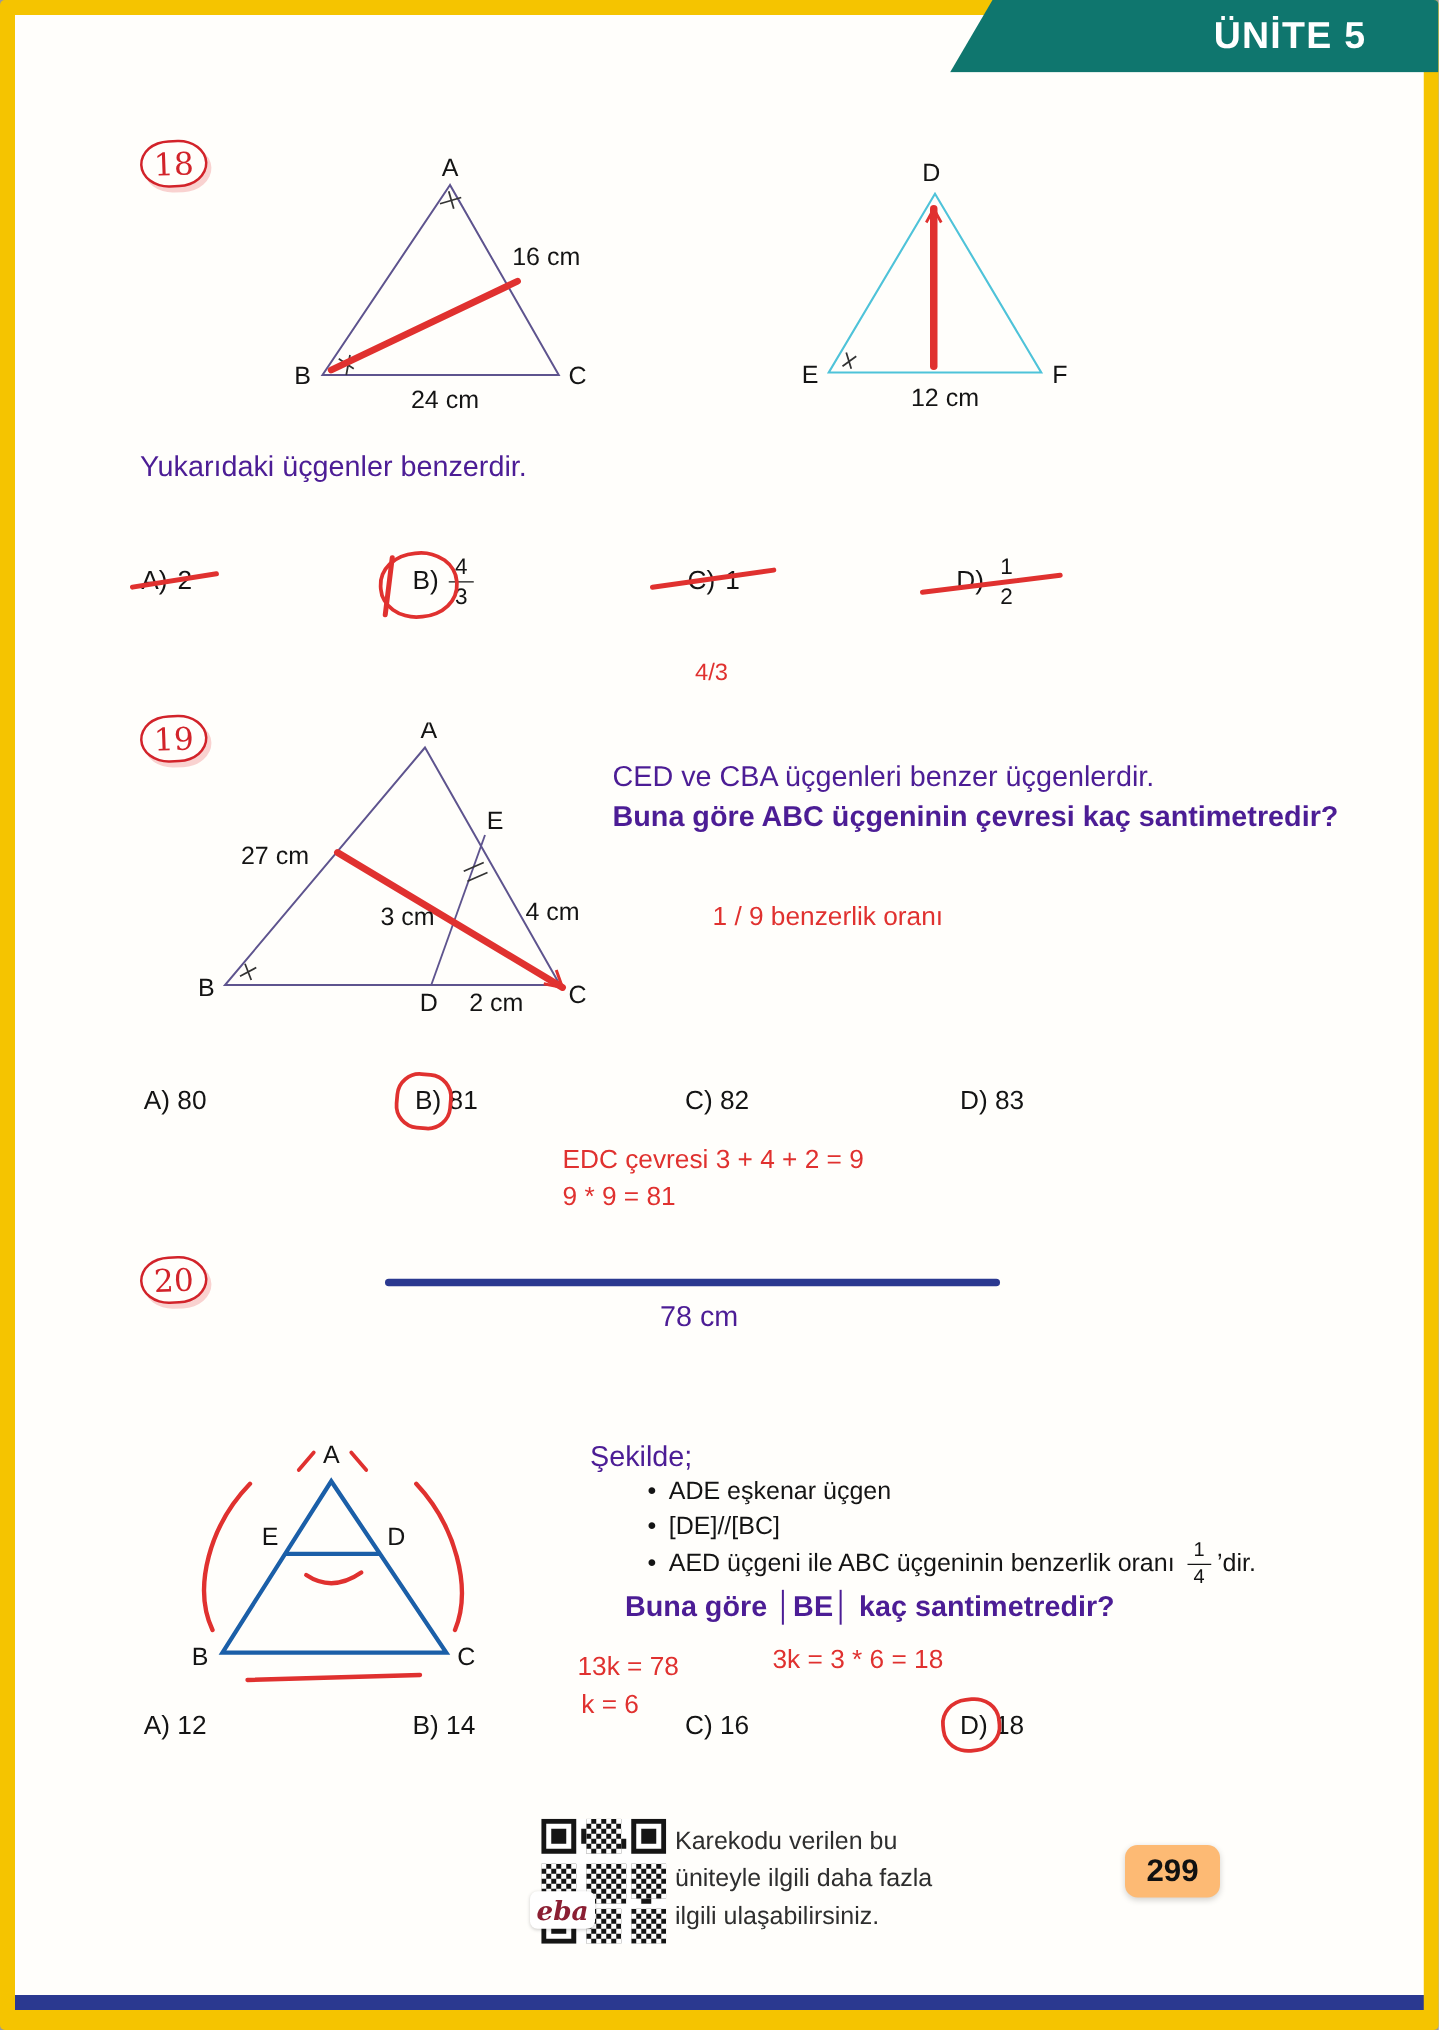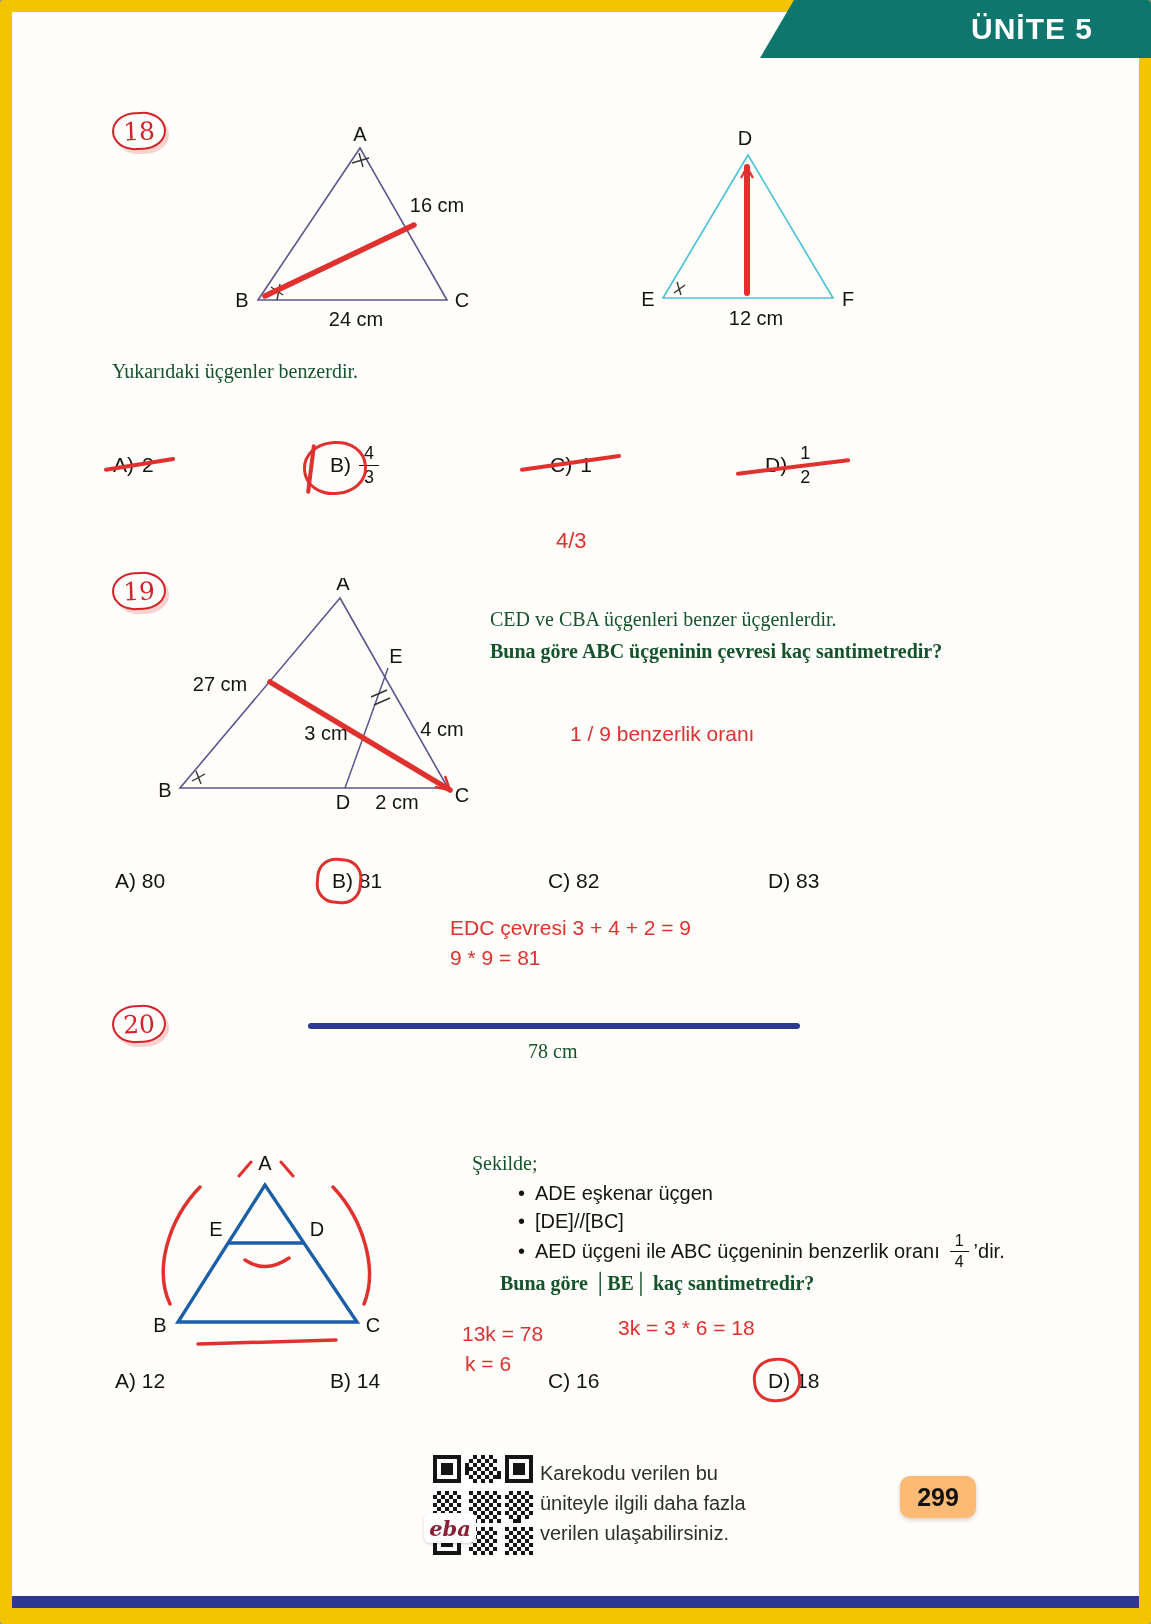--- a/index.html
+++ b/index.html
@@ -3,21 +3,21 @@
 <meta charset="utf-8">
 <style>
   * { margin:0; padding:0; box-sizing:border-box; }
   body { font-family:"Liberation Sans", sans-serif; background:#9a9a9a; }
   .page { position:relative; width:1151px; height:1624px; background:#f5c400; overflow:hidden; border-radius:4px; }
   .inner { position:absolute; left:12px; top:12px; width:1127px; height:1584px; background:#fffefb; }
   .banner { position:absolute; left:760px; top:0; width:391px; height:58px; background:#0f766e;
             clip-path:polygon(34px 0,100% 0,100% 100%,0 100%);
             display:flex; align-items:center; justify-content:flex-end; padding-right:58px; }
   .banner span { color:#ffffff; font-size:30px; font-weight:800; letter-spacing:1px; }
-  .t { position:absolute; font-size:20px; color:#14532d; white-space:nowrap;font-family:Liberation Serif, serif; }
+  .t { position:absolute; font-size:23px; color:#4c1d95; white-space:nowrap; }
   .b { font-weight:bold; }
   .para { white-space:normal; line-height:1.55; }
   .note { position:absolute; color:#e0312f; font-size:21px; white-space:nowrap; }
   .ans { position:absolute; font-size:21px; color:#141414; display:flex; align-items:center; gap:8px; height:46px; }
   .frac { display:inline-flex; flex-direction:column; align-items:center; font-size:18px; line-height:1.15; }
   .frac .fn { padding:0 5px 1px; border-bottom:1.7px solid #141414; }
   .frac .fd { padding-top:1px; }
   .fracsm { font-size:16px; }
   .bullet { position:absolute; font-size:20px; color:#141414; display:flex; align-items:center; gap:10px; white-space:nowrap; }
   .bullet::before { content:"•"; font-size:20px; }
@@ -101,21 +101,21 @@
       <span class="fd">2</span>
     </span>
   </div>
 
   <div class="strike" style="left:104px; top:468px; width:72px; transform:rotate(-9deg);"></div>
   <div class="ocircle" style="left:303px; top:441px; width:64px; height:54px; transform:rotate(-4deg);"></div>
   <div class="tail" style="left:309px; top:444px; height:50px; transform:rotate(7deg);"></div>
   <div class="strike" style="left:520px; top:468px; width:102px; transform:rotate(-8deg);"></div>
   <div class="strike" style="left:736px; top:472px; width:115px; transform:rotate(-7deg);"></div>
 
-  <div class="note" style="left:556px; top:528px; font-size:22px;">4/3</div>
+  <div class="note" style="left:556px; top:528px; font-size:19px;">4/3</div>
 
   <div class="qbadge" style="left:112px; top:572px;">
     <span>19</span>
   </div>
 
   <svg class="fig" style="left:150px; top:578px;" width="330" height="250" viewBox="0 0 330 250">
     <path d="M190 20 L30 210 L298 210 Z" fill="none" stroke="#5e548e" stroke-width="1.6"></path>
     <path d="M238 90 L195 210" fill="none" stroke="#5e548e" stroke-width="1.5"></path>
     <path d="M42 203 L55 196 M46 193 L51 206" stroke="#333" stroke-width="1.4" fill="none"></path>
     <path d="M221 119 L237 112 M224 127 L240 120" stroke="#333" stroke-width="1.4" fill="none"></path>
@@ -222,20 +222,20 @@
     <rect x="0" y="18" width="7" height="7" fill="#151515"></rect>
     <rect x="1" y="19" width="5" height="5" fill="#ffffff"></rect>
     <rect x="2" y="20" width="3" height="3" fill="#151515"></rect>
   </svg>
   <div class="eba">
     <span>eba</span>
   </div>
 
   <div class="fttxt" style="left:540px; top:1462px;">Karekodu verilen bu</div>
   <div class="fttxt" style="left:540px; top:1492px;">üniteyle ilgili daha fazla</div>
-  <div class="fttxt" style="left:540px; top:1522px;">verilen ulaşabilirsiniz.</div>
+  <div class="fttxt" style="left:540px; top:1522px;">ilgili ulaşabilirsiniz.</div>
 
   <div class="pagebox">
     <span>299</span>
   </div>
 
   <div class="bottom-bar"></div>
 </div>
 
 </body></html>

